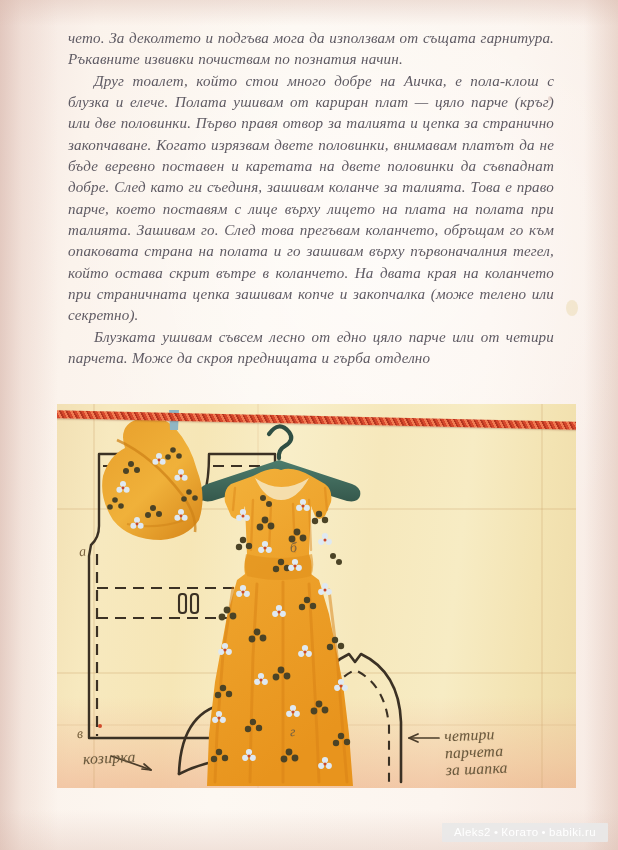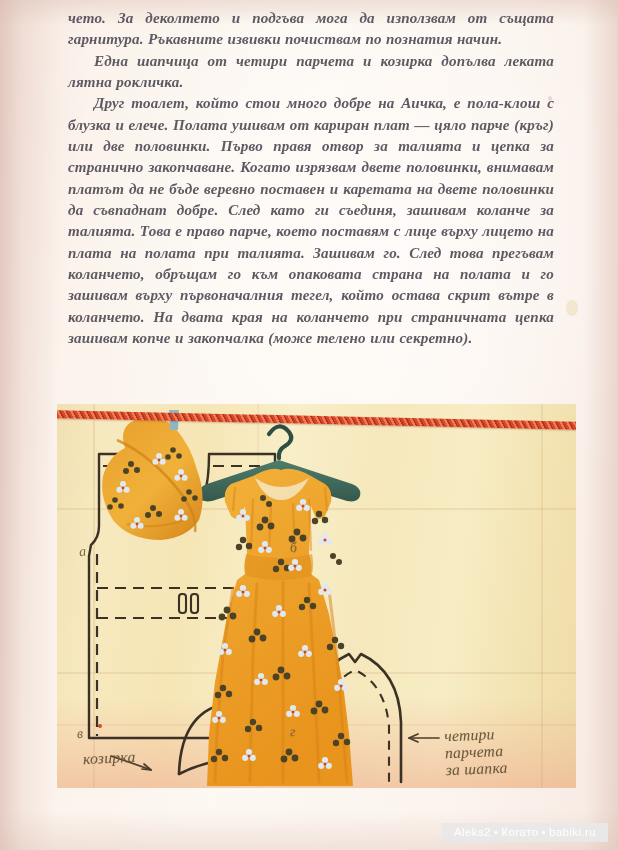--- a/index.html
+++ b/index.html
@@ -52,23 +52,22 @@
   .scan-speck {
     position: absolute;
     border-radius: 50%;
     background: rgba(188,150,138,0.30);
   }
 
   
   .text-block {
     position: absolute;
     left: 68px;
-    top: 8px;
+    top: 28px;
     width: 486px;
-    font-weight: bold;
   }
   .para {
     margin: 0;
     font-style: italic;
     font-size: 15.1px;
     line-height: 21.35px;
     color: #5e5a63;
     text-align: justify;
     text-justify: inter-word;
     letter-spacing: 0.15px;
@@ -195,22 +194,22 @@
   <div class="edge-shade-right"></div>
   <div class="edge-shade-top"></div>
   <div class="edge-shade-bottom"></div>
 
   <div class="scan-speck" style="left:548px; top:96px; width:4px; height:5px;"></div>
   <div class="scan-speck" style="left:566px; top:300px; width:12px; height:16px; background:rgba(232,214,168,0.45);"></div>
   <div class="scan-speck" style="left:130px; top:318px; width:3px; height:3px;"></div>
 
   <div class="text-block">
     <p class="para">чето. За деколтето и подгъва мога да използвам от същата гарнитура. Ръкавните извивки почиствам по познатия начин.</p>
-    <p class="para indent">Една шапчица от четири парчета и козирка допълва лека­та лятна рокличка.</p>
     <p class="para indent">Друг тоалет, който стои много добре на Аичка, е пола-клош с блузка и елече. Полата ушивам от кариран плат — цяло парче (кръг) или две половинки. Първо правя отвор за талията и цепка за странично закопчаване. Когато изрязвам двете по­ловинки, внимавам платът да не бъде веревно поставен и каре­тата на двете половинки да съвпаднат добре. След като ги съединя, зашивам коланче за талията. Това е право парче, което поставям с лице върху лицето на плата на полата при талията. Зашивам го. След това прегъвам коланчето, обръщам го към опаковата страна на полата и го зашивам върху първоначалния тегел, който остава скрит вътре в коланчето. На двата края на коланчето при страничната цепка зашивам копче и закоп­чалка (може телено или секретно).</p>
+    <p class="para indent">Блузката ушивам съвсем лесно от едно цяло парче или от четири парчета. Може да скроя предницата и гърба отделно</p>
   </div>
 
   <div class="illus">
     <div class="illus-clip">
 
       <div class="illus-bg"></div>
 
       <div class="crease crease-h" style="top:104px;"></div>
       <div class="crease crease-h" style="top:268px;"></div>
       <div class="crease crease-h" style="top:320px; background:rgba(205,165,110,0.14);"></div>

